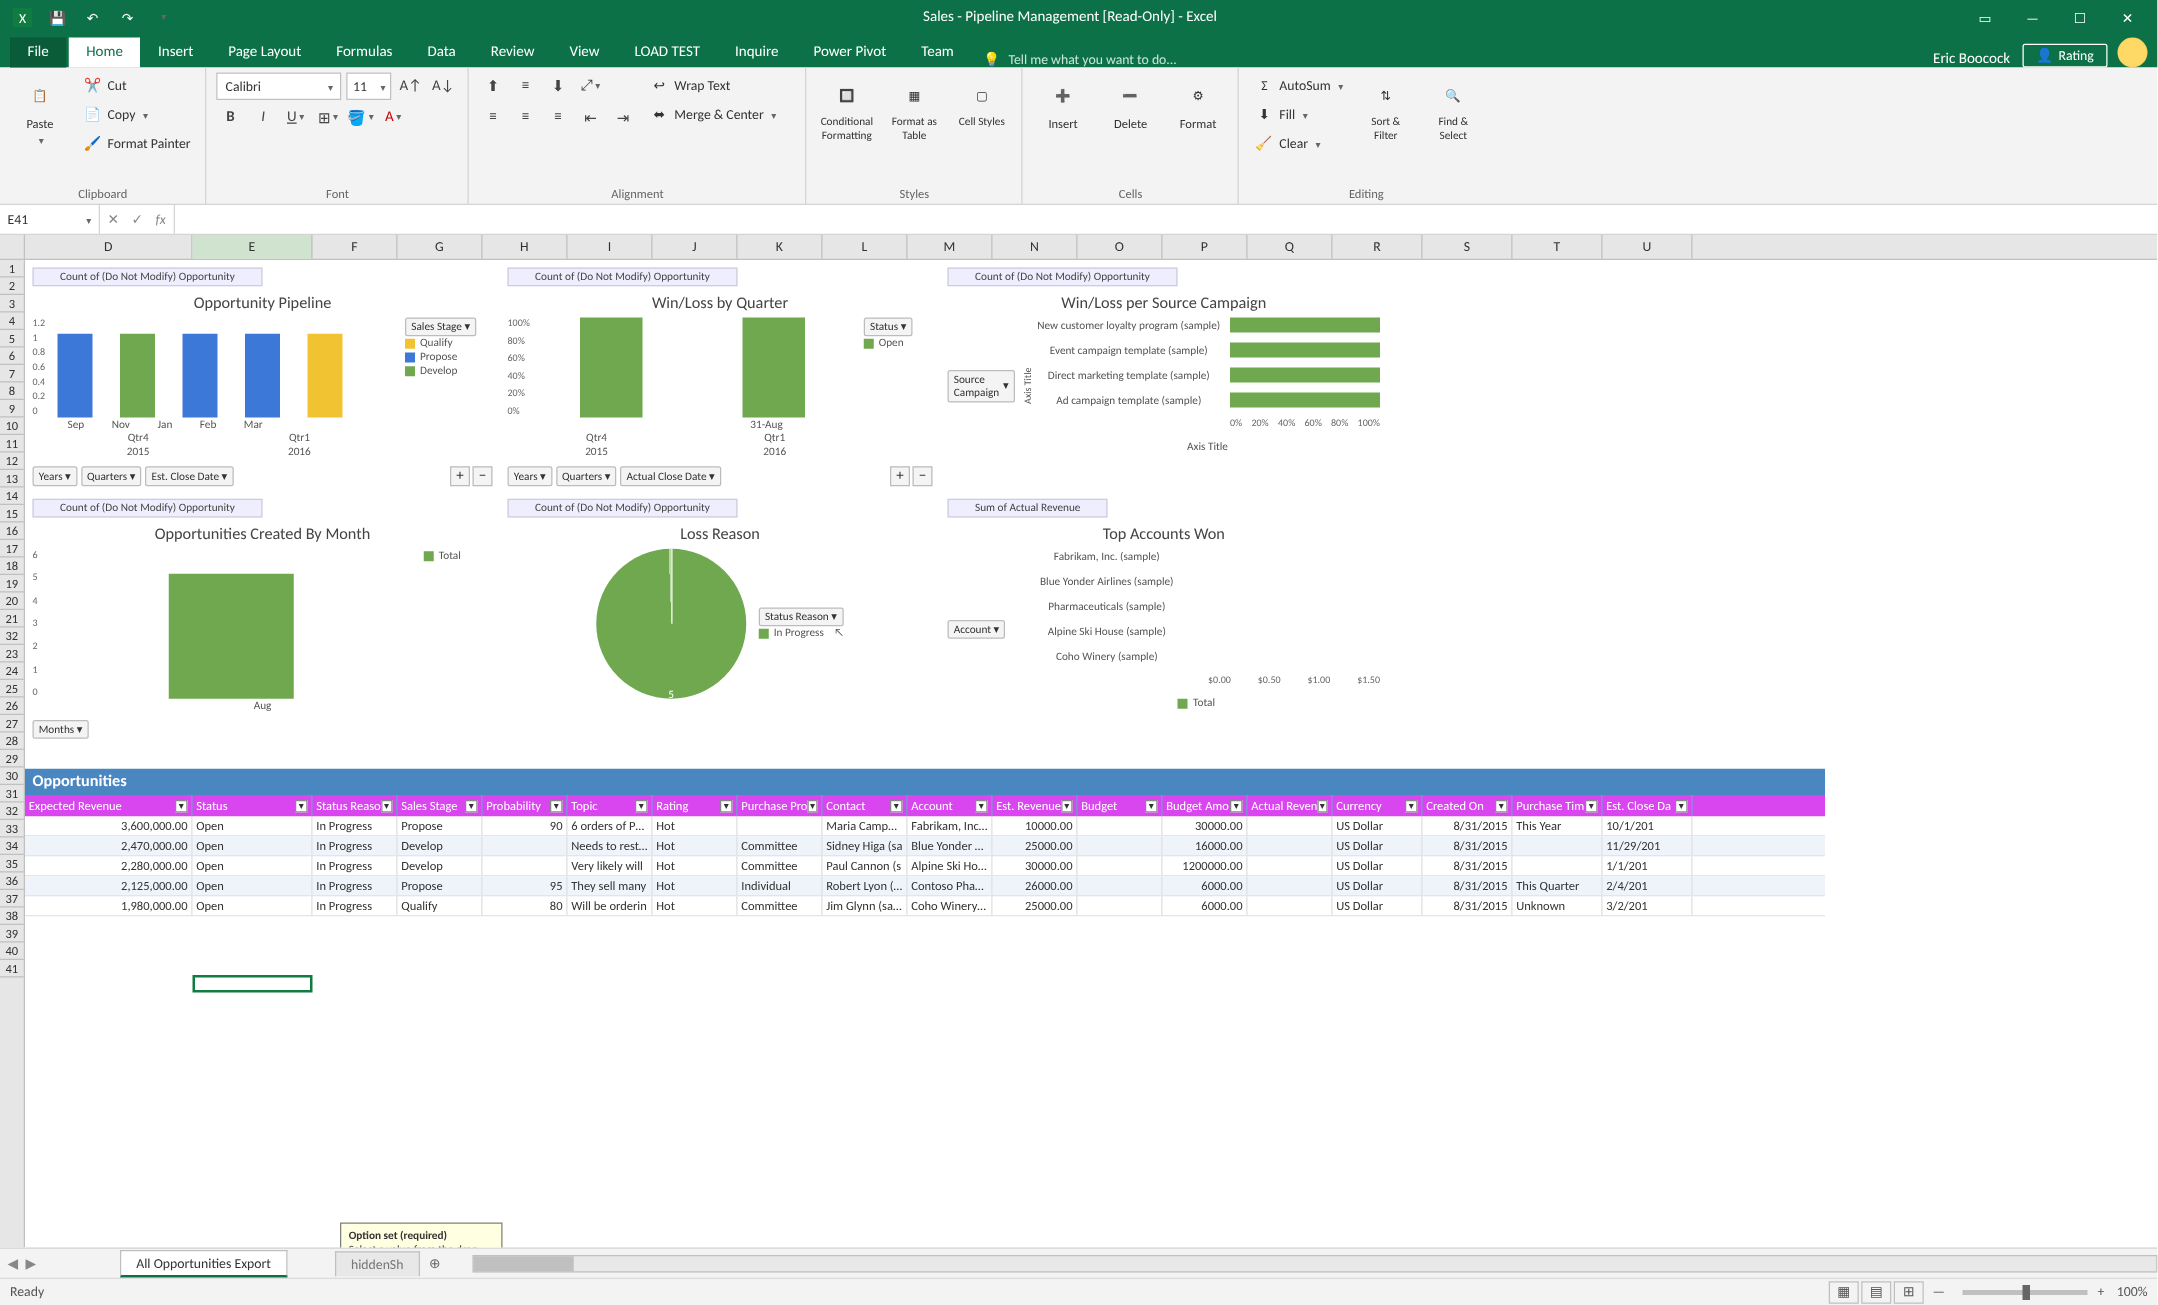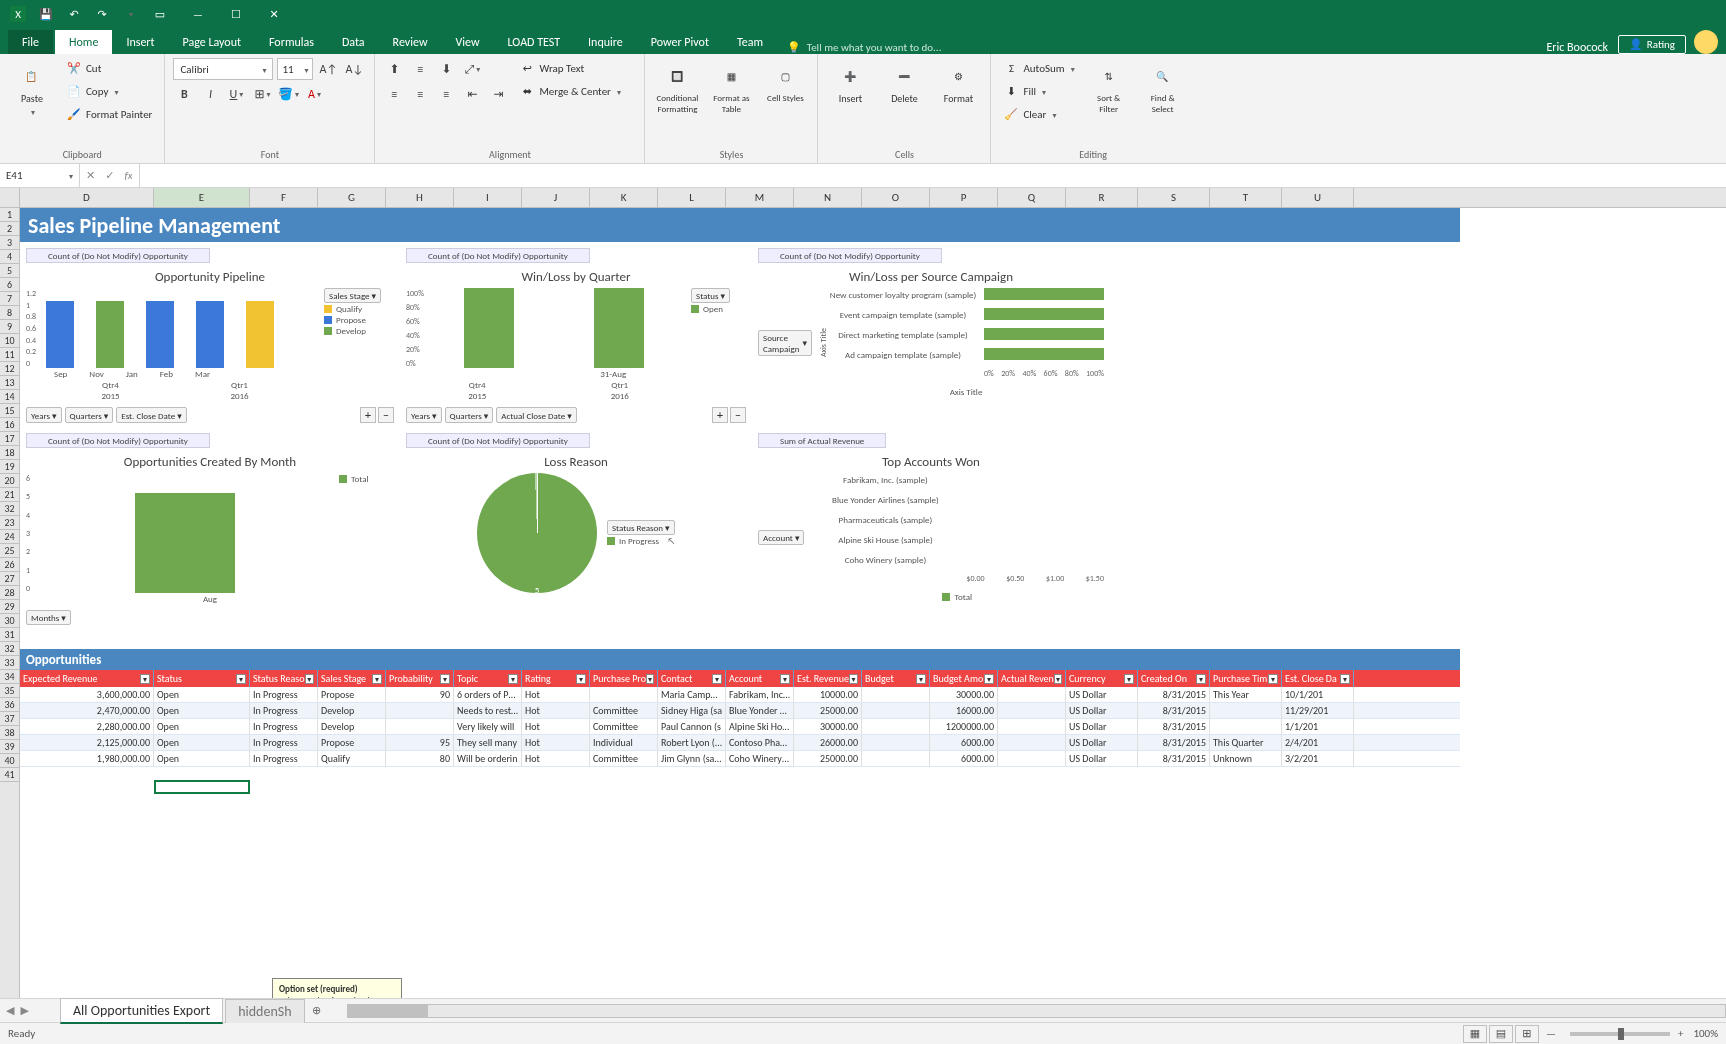--- a/index.html
+++ b/index.html
@@ -73,36 +73,36 @@
 .hbar-label { width:150px; text-align:center; color:#555; }
 .hbar-track { width:120px; height:12px; position:relative; }
 .hbar-fill { height:100%; background:#6fa84f; }
 .pie { width:120px; height:120px; border-radius:50%; background:conic-gradient(#6fa84f 0deg 358deg,#b7d7a8 358deg 360deg); position:relative; }
 .pie::after { content:''; position:absolute; left:50%; top:0; width:1px; height:60px; background:#fff; }
 .mini-btns { display:flex; gap:2px; }
 .mini-btn { width:16px; height:16px; border:1px solid #bcbcbc; background:#f4f4f4; font-size:12px; display:flex; align-items:center; justify-content:center; cursor:pointer; }
 
 
 .opp-header { background:#4a87c0; color:#fff; font-size:13px; font-weight:600; padding:3px 6px; }
-.opp-thead { display:flex; background:#ef4444; color:#fff; font-size:10px; }
+.opp-thead { display:flex; background:#d946ef; color:#fff; font-size:10px; }
 .opp-th { border-right:1px solid #6aa0d0; padding:2px 3px; display:flex; align-items:center; justify-content:space-between; overflow:hidden; white-space:nowrap; }
 .opp-th .dd { width:10px; height:10px; background:#fff; color:#333; font-size:8px; display:flex; align-items:center; justify-content:center; border:1px solid #888; }
 .opp-row { display:flex; font-size:10px; border-bottom:1px solid #dbe7f2; }
 .opp-row:nth-child(even){ background:#eef4fa; }
 .opp-td { border-right:1px solid #e0e0e0; padding:1px 3px; overflow:hidden; white-space:nowrap; text-overflow:ellipsis; }
 .t-r { text-align:right; }
 
 
 .tooltip { position:absolute; left:252px; top:770px; width:130px; background:#ffffe1; border:1px solid #808080; padding:4px 6px; font-size:9px; color:#333; z-index:50; }
 .tooltip b { font-weight:600; }
 
 
 .sheettabs { height:24px; border-top:1px solid #d4d4d4; background:#f3f3f3; display:flex; align-items:center; padding-left:60px; position:relative; }
 .sheettabs .nav { position:absolute; left:6px; display:flex; gap:6px; color:#888; }
-.sheettab { padding:3px 12px; border:1px solid #c0c0c0; border-bottom:none; background:#fff; font-size:14px; cursor:pointer; margin-right:2px; }
+.sheettab { padding:3px 12px; border:1px solid #c0c0c0; border-bottom:none; background:#fff; font-size:11px; cursor:pointer; margin-right:2px;margin-left:36px; }
 .sheettab.active { border-bottom:2px solid #0d7147; background:#fff; }
 .sheettab.inactive { background:#e8e8e8; color:#777; }
 .sheettabs .add { width:20px; text-align:center; cursor:pointer; color:#666; }
 .hscroll { flex:1; margin-left:20px; height:16px; display:flex; align-items:center; }
 .hscroll .track { flex:1; height:14px; background:#e8e8e8; border:1px solid #c0c0c0; position:relative; }
 .hscroll .thumb { position:absolute; left:0; width:80px; height:100%; background:#c0c0c0; }
 
 
 .statusbar { height:22px; background:#f3f3f3; border-top:1px solid #d4d4d4; display:flex; align-items:center; padding:0 8px; font-size:11px; color:#555; }
 .statusbar .spacer { flex:1; }
@@ -122,20 +122,21 @@
         <svg width="16" height="16">
           <rect width="16" height="16" fill="#107c41"></rect>
           <text x="8" y="12" fill="#fff" font-size="11" text-anchor="middle">X</text>
         </svg>
       </div>
     <div class="qat-btn">💾</div>
     <div class="qat-btn">↶</div>
     <div class="qat-btn">↷</div>
     <div class="qat-btn chev"></div>
   </div>
+  <div class="title">Sales - Pipeline Management  [Read-Only] - Excel</div>
   <div class="wincontrols">
     <div>▭</div>
     <div>—</div>
     <div>☐</div>
     <div>✕</div>
   </div>
 </div>
 
 <div class="ribbontabs">
   <div class="tab file">File</div>
@@ -395,21 +396,20 @@
         <div class="colhdr" style="width: 68px;">P</div>
         <div class="colhdr" style="width: 68px;">Q</div>
         <div class="colhdr" style="width: 72px;">R</div>
         <div class="colhdr" style="width: 72px;">S</div>
         <div class="colhdr" style="width: 72px;">T</div>
         <div class="colhdr" style="width: 72px;">U</div>
       </div>
     <div class="cells">
 
       <div class="dashboard">
-        <div class="dash-title">Sales Pipeline Management</div>
 
         <div class="dash-row">
 
           <div class="chartbox" style="width:380px">
             <span class="chart-meta">Count of (Do Not Modify) Opportunity</span>
             <div class="chart-title">Opportunity Pipeline</div>
             <div style="display:flex">
               <div style="flex:1">
                 <div style="display:flex">
                   <div style="font-size:8px;color:#666;display:flex;flex-direction:column;justify-content:space-between;height:80px">

